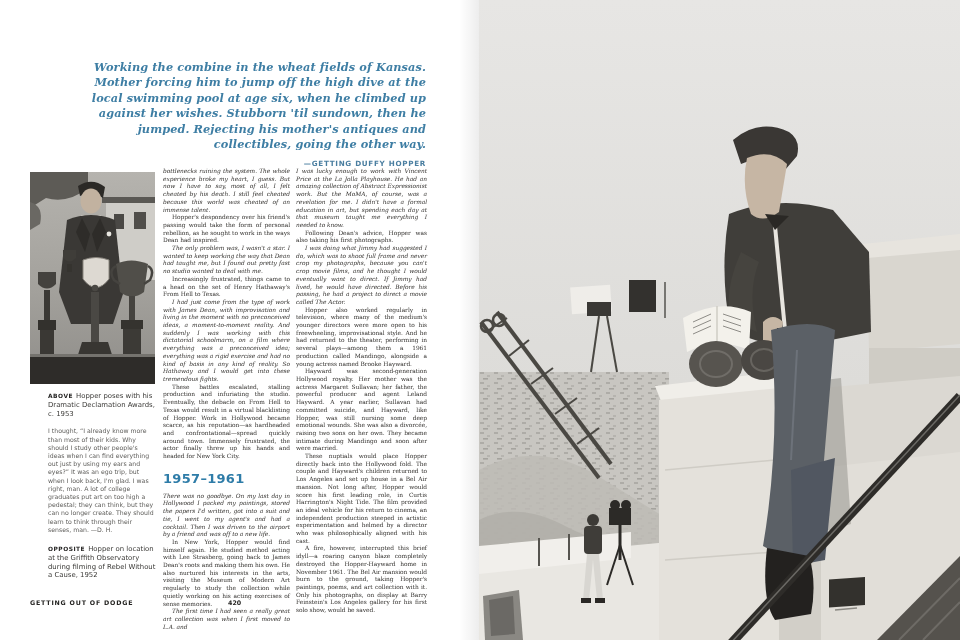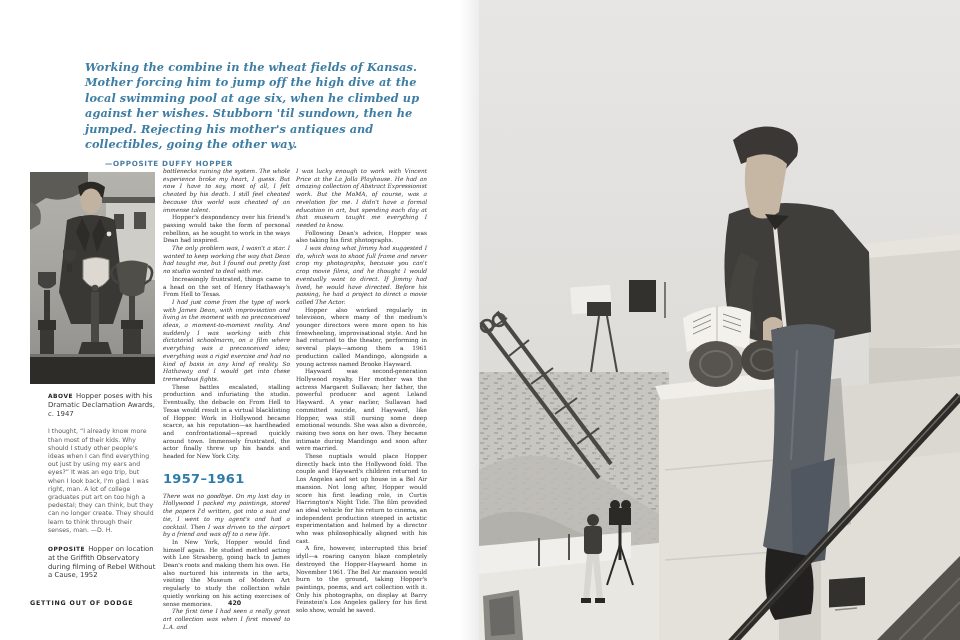--- a/index.html
+++ b/index.html
@@ -1,20 +1,20 @@
 <!DOCTYPE html>
 <html><head>
 <meta charset="utf-8">
 <style>
   html,body{margin:0;padding:0;background:#ffffff;}
   .spread{position:relative;width:960px;height:640px;background:#ffffff;overflow:hidden;
           font-family:"DejaVu Serif",serif;}
   
   .page-left{position:absolute;left:0;top:0;width:479px;height:640px;background:#ffffff;}
-  .pullquote-wrap{position:absolute;left:85px;top:60px;width:358px;}
+  .pullquote-wrap{position:absolute;left:68px;top:60px;width:358px;text-align:right;}
   .pullquote{margin:0;font-family:"DejaVu Serif",serif;font-style:italic;font-weight:bold;
              font-size:11.3px;line-height:15.4px;color:#3E7EA4;letter-spacing:0.1px;}
   .attribution{margin:7px 0 0 20px;font-family:"DejaVu Sans",sans-serif;font-weight:bold;
                font-style:normal;font-size:7.2px;letter-spacing:0.7px;color:#4a7ea0;}
   .photo-left{position:absolute;left:30px;top:172px;width:125px;height:212px;}
   .photo-left svg{display:block;width:100%;height:100%;}
   .caption-col{position:absolute;left:48px;top:392px;width:108px;
                font-family:"DejaVu Sans","Liberation Sans",sans-serif;}
   .cap{margin:0 0 9px 0;font-size:6.9px;line-height:8.8px;color:#3a3936;}
   .cap-label{font-weight:bold;font-size:5.9px;letter-spacing:0.5px;color:#242322;margin-right:3px;}
@@ -39,21 +39,21 @@
 </style>
 </head>
 <body>
 
 <div class="spread">
 
   <div class="page-left">
 
     <div class="pullquote-wrap">
       <p class="pullquote">Working the combine in the wheat fields of Kansas. Mother forcing him to jump off the high dive at the local swimming pool at age six, when he climbed up against her wishes. Stubborn 'til sundown, then he jumped. Rejecting his mother's antiques and collectibles, going the other way.</p>
-      <p class="attribution">—OPPOSITE DUFFY HOPPER</p>
+      <p class="attribution">—GETTING DUFFY HOPPER</p>
     </div>
 
     <div class="photo-left">
       <svg viewBox="0 0 125 212">
         <defs>
           <linearGradient id="lpbg" x1="0" y1="0" x2="0" y2="1">
             <stop offset="0" stop-color="#b5b3ae"></stop>
             <stop offset="0.55" stop-color="#a3a19c"></stop>
             <stop offset="1" stop-color="#8f8d89"></stop>
           </linearGradient>
@@ -102,21 +102,21 @@
           <rect x="8" y="148" width="18" height="10" fill="#33312d"></rect>
           <rect x="10" y="158" width="14" height="28" fill="#3a3834"></rect>
         </g>
         <rect x="0" y="184" width="125" height="28" fill="#2e2c29"></rect>
         <rect x="0" y="182" width="125" height="3" fill="#75736e"></rect>
       </svg>
     </div>
 
     <div class="caption-col">
       <p class="cap">
-        <span class="cap-label">ABOVE</span><span>Hopper poses with his Dramatic Declamation Awards, c. 1947</span>
+        <span class="cap-label">ABOVE</span><span>Hopper poses with his Dramatic Declamation Awards, c. 1953</span>
       </p>
       <p class="cap-quote">I thought, “I already know more than most of their kids. Why should I study other people's ideas when I can find everything out just by using my ears and eyes?” It was an ego trip, but when I look back, I'm glad. I was right, man. A lot of college graduates put art on too high a pedestal; they can think, but they can no longer create. They should learn to think through their senses, man. —D. H.</p>
       <p class="cap">
         <span class="cap-label">OPPOSITE</span><span>Hopper on location at the Griffith Observatory during filming of Rebel Without a Cause, 1952</span>
       </p>
     </div>
 
     <div class="col col1">
       <p class="bp i">bottlenecks ruining the system. The whole experience broke my heart, I guess. But now I have to say, most of all, I felt cheated by his death. I still feel cheated because this world was cheated of an immense talent.</p>
       <p class="bp r ind">Hopper's despondency over his friend's passing would take the form of personal rebellion, as he sought to work in the ways Dean had inspired.</p>

